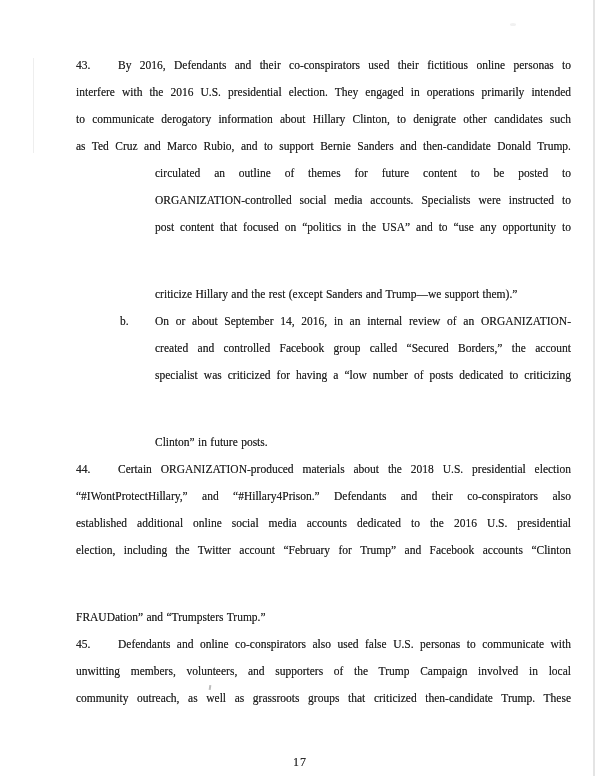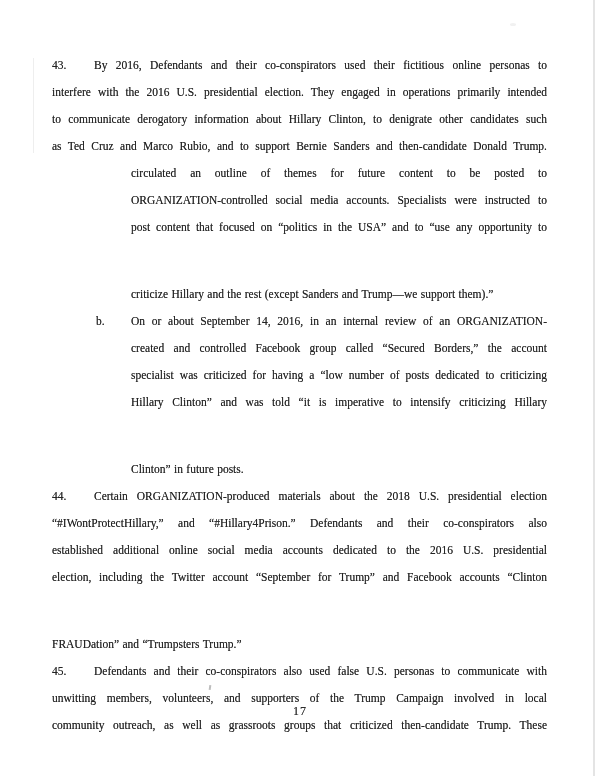--- a/index.html
+++ b/index.html
@@ -13,21 +13,21 @@
     height: 776px;
     background: #ffffff;
     overflow: hidden;
     font-family: "Liberation Serif", "DejaVu Serif", serif;
     font-size: 11.5px;
     color: #232323;
     text-shadow: 0 0 0.35px rgba(45,45,45,0.65);
   }
   .content {
     position: absolute;
-    left: 52px;
+    left: 76px;
     top: 52px;
     width: 495px;
   }
   .line {
     line-height: 27px;
     height: 27px;
     overflow: hidden;
     text-align: justify;
     text-align-last: justify;
     -moz-text-align-last: justify;
@@ -51,21 +51,21 @@
   }
   .letter-label {
     display: inline-block;
     width: 35px;
     text-align: left;
   }
   .pagenum {
     position: absolute;
     left: 0;
     right: 0;
-    top: 704px;
+    top: 755px;
     text-align: center;
     font-size: 12px;
     letter-spacing: 1px;
     color: #2c2c2c;
   }
   
   .scan-edge-right {
     position: absolute;
     left: 593px;
     top: 0;
@@ -123,34 +123,33 @@
       <div class="line">circulated an outline of themes for future content to be posted to</div>
       <div class="line">ORGANIZATION-controlled social media accounts. Specialists were instructed to</div>
       <div class="line">post content that focused on “politics in the USA” and to “use any opportunity to</div>
       <div class="line lastline">criticize Hillary and the rest (except Sanders and Trump—we support them).”</div>
     </div>
 
     <div class="para sub">
       <div class="line first"><span class="letter-label">b.</span><span>On or about September 14, 2016, in an internal review of an ORGANIZATION-</span></div>
       <div class="line">created and controlled Facebook group called “Secured Borders,” the account</div>
       <div class="line">specialist was criticized for having a “low number of posts dedicated to criticizing</div>
-      <div class="line">Hillary Clinton” and was told “it is imperative to intensify criticizing Hillary</div>
       <div class="line lastline">Clinton” in future posts.</div>
     </div>
 
     <div class="para">
       <div class="line first"><span class="num-label">44.</span><span>Certain ORGANIZATION-produced materials about the 2018 U.S. presidential election</span></div>
       <div class="line">“#IWontProtectHillary,” and “#Hillary4Prison.” Defendants and their co-conspirators also</div>
       <div class="line">established additional online social media accounts dedicated to the 2016 U.S. presidential</div>
-      <div class="line">election, including the Twitter account “September for Trump” and Facebook accounts “Clinton</div>
+      <div class="line">election, including the Twitter account “February for Trump” and Facebook accounts “Clinton</div>
       <div class="line lastline">FRAUDation” and “Trumpsters Trump.”</div>
     </div>
 
     <div class="para">
-      <div class="line first"><span class="num-label">45.</span><span>Defendants and their co-conspirators also used false U.S. personas to communicate with</span></div>
+      <div class="line first"><span class="num-label">45.</span><span>Defendants and online co-conspirators also used false U.S. personas to communicate with</span></div>
       <div class="line">unwitting members, volunteers, and supporters of the Trump Campaign involved in local</div>
       <div class="line">community outreach, as well as grassroots groups that criticized then-candidate Trump. These</div>
     </div>
 
   </div>
 
   <div class="pagenum">17</div>
 
 </div>
 

